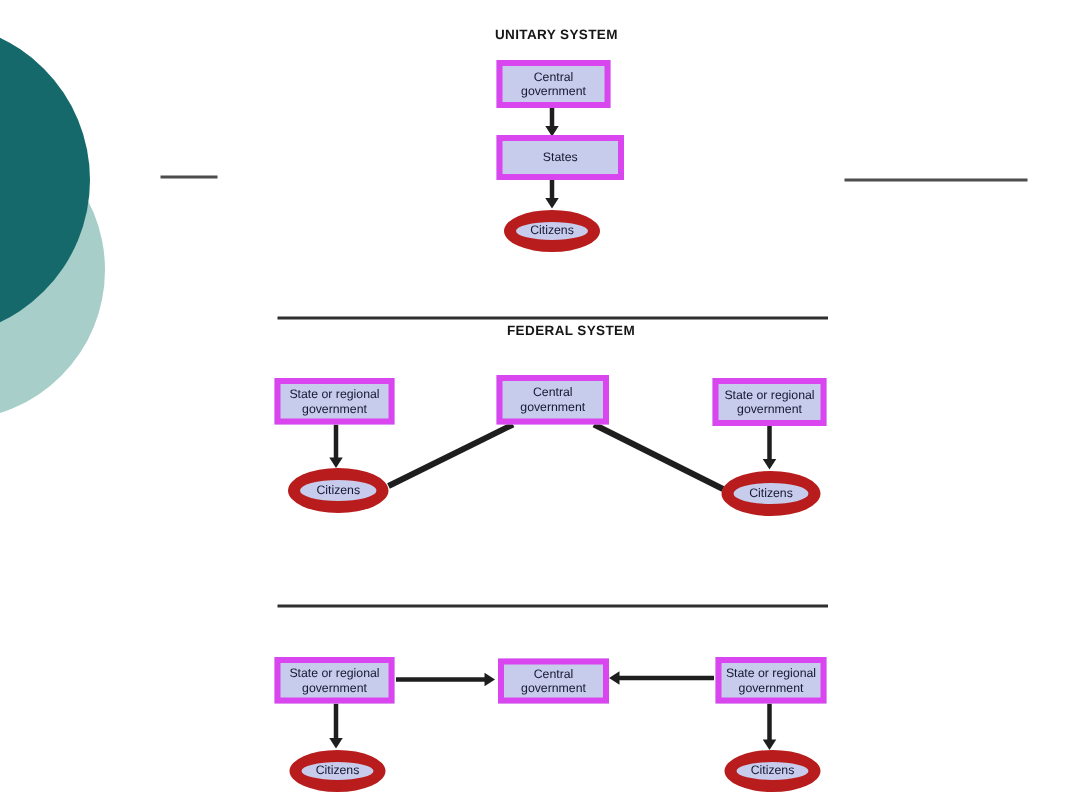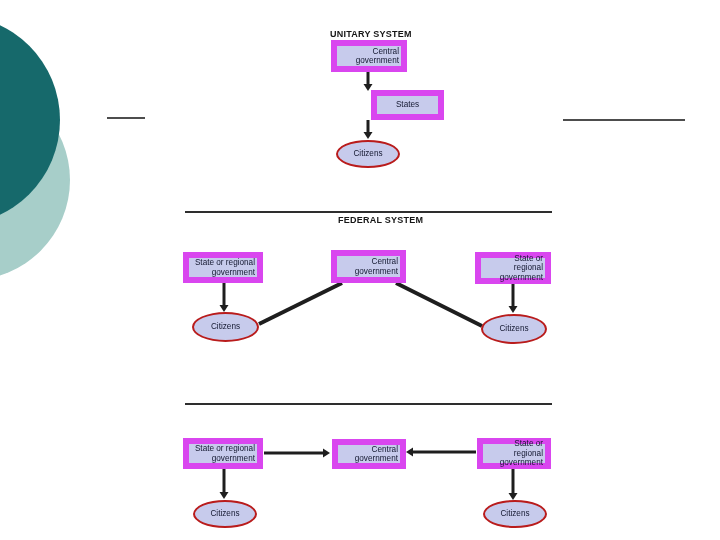--- a/index.html
+++ b/index.html
@@ -12,32 +12,32 @@
   .bgline{position:absolute;height:1.5px;background:#4d4d4d;}
   #bgline-left{left:107px;top:117px;width:38px;}
   #bgline-right{left:563px;top:119px;width:122px;}
 
   .divider{position:absolute;left:185px;width:367px;height:2px;background:#2e2e2e;}
   #div-federal{top:211px;}
   #div-confederal{top:403px;}
 
   .sec-title{position:absolute;font-weight:bold;font-size:9px;letter-spacing:.25px;
              color:#151515;white-space:nowrap;}
-  #t-unitary{left:330px;top:29px;}
+  #t-unitary{left:330px;top:18px;}
   #t-federal{left:338px;top:215px;}
   #t-confederal{left:277px;top:414px;}
 
   .box,.ellipse{position:absolute;background:#c7cbec;display:flex;align-items:center;
                 justify-content:center;text-align:center;font-size:8.2px;line-height:9.5px;
                 color:#141830;box-sizing:border-box;padding:0 2px;}
-  .box{border:6px solid #d946ef;text-align:right;}
-  .ellipse{border:2px solid #b91c1c;border-radius:50%;}
+  .box{border:4px solid #d946ef;}
+  .ellipse{border:8px solid #b91c1c;border-radius:50%;}
 
   #u-central{left:331px;top:40px;width:76px;height:32px;}
-  #u-states{left:331px;top:90px;width:73px;height:30px;margin-left:40px;}
+  #u-states{left:331px;top:90px;width:85px;height:30px;}
   #u-citizens{left:336px;top:140px;width:64px;height:28px;}
 
   #f-left{left:183px;top:252px;width:80px;height:31px;}
   #f-central{left:331px;top:250px;width:75px;height:33px;}
   #f-right{left:475px;top:252px;width:76px;height:32px;}
   #f-lcit{left:192px;top:312px;width:67px;height:30px;}
   #f-rcit{left:481px;top:314px;width:66px;height:30px;}
 
   #c-left{left:183px;top:438px;width:80px;height:31px;}
   #c-central{left:332px;top:439px;width:74px;height:30px;}

